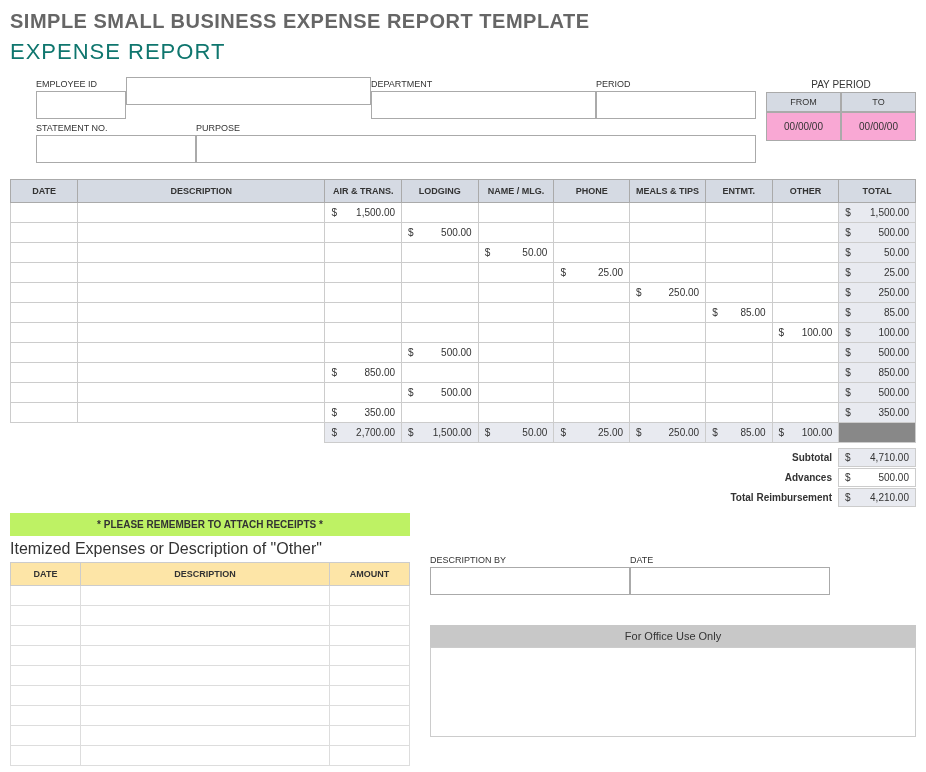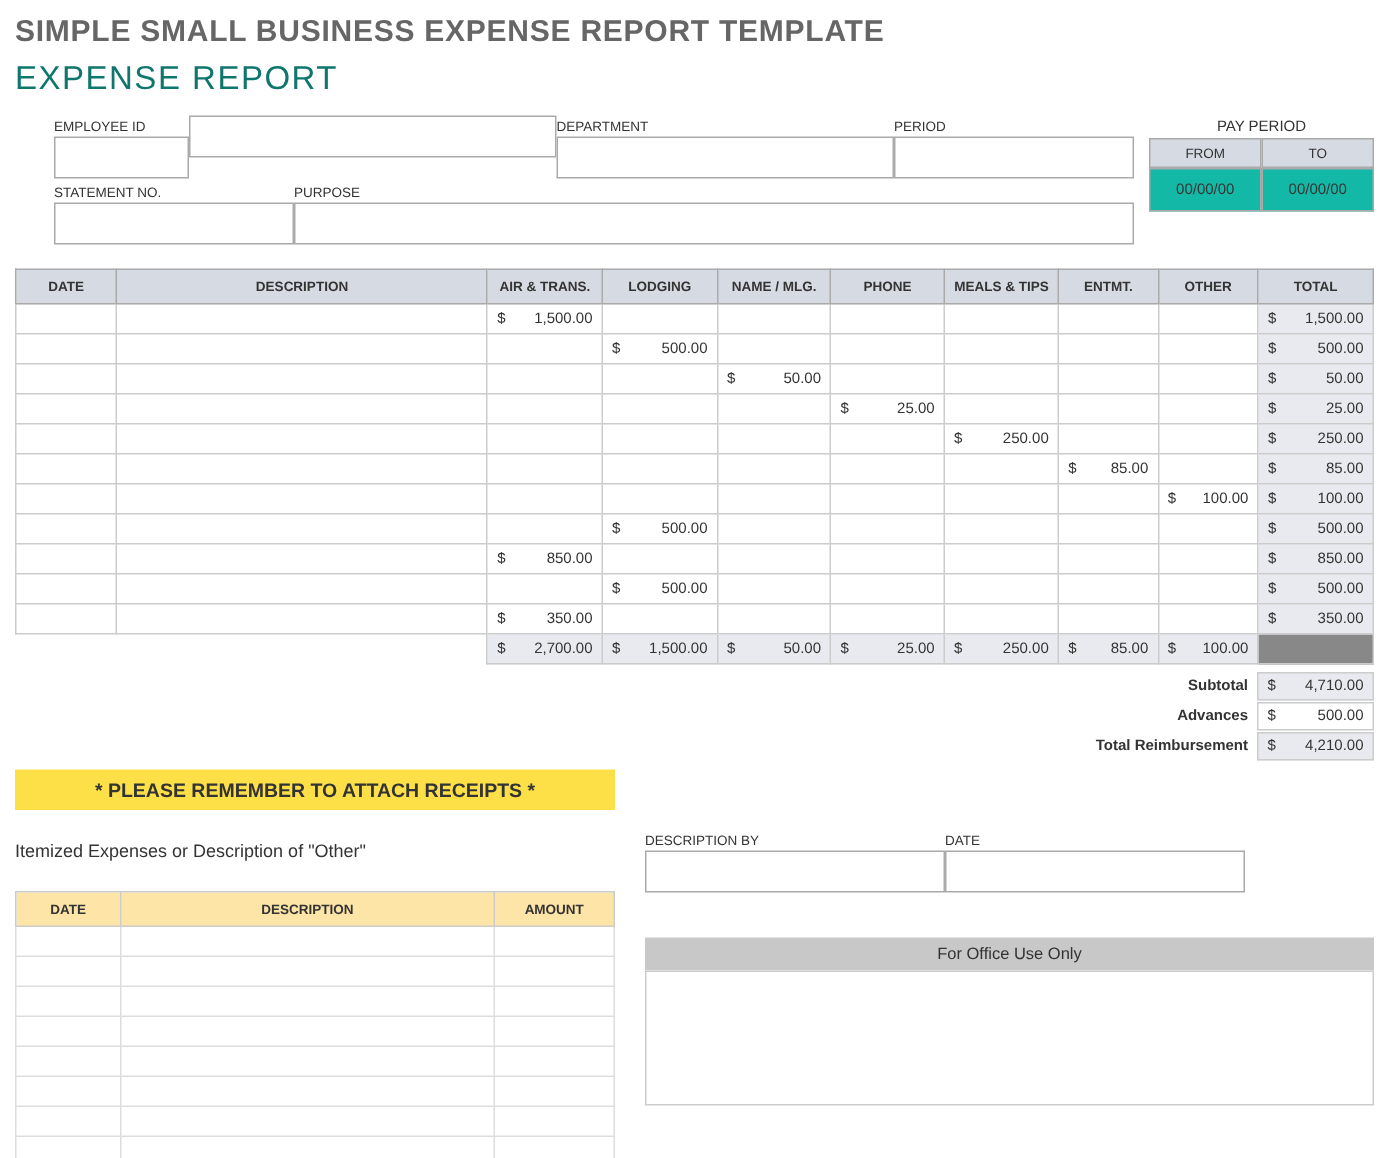--- a/index.html
+++ b/index.html
@@ -13,38 +13,38 @@
   .info-right { width: 160px; margin-left: 10px; }
   .info-row { display: flex; padding-left: 26px; }
   .info-cell { display: flex; flex-direction: column; }
   .info-label { font-size: 9px; font-weight: normal; color: #333; padding: 2px 0; }
   .info-input { border: 1px solid #aaa; height: 28px; padding: 2px 4px; font-size: 10px; background: white; }
   .pay-period { text-align: center; }
   .pp-title { font-size: 10px; padding: 2px; }
   .pp-head { display: flex; }
   .pp-head-cell { flex: 1; background: #d5dae3; border: 1px solid #aaa; padding: 4px; text-align: center; font-size: 9px; }
   .pp-body { display: flex; }
-  .pp-body-cell { flex: 1; border: 1px solid #aaa; padding: 8px 4px; text-align: center; font-size: 10px; background: #14b8a6; }
+  .pp-body-cell { flex: 1; border: 1px solid #aaa; padding: 8px 4px; text-align: center; font-size: 10px; background: #f9a8d4; }
   table.expense { width: 100%; border-collapse: collapse; margin-top: 16px; }
   table.expense th { background: #d5dae3; border: 1px solid #aaa; padding: 6px 2px; font-size: 9px; font-weight: bold; text-align: center; }
   table.expense td { border: 1px solid #ccc; padding: 3px 4px; font-size: 10px; height: 20px; text-align: right; background: white; }
   table.expense td.total-col { background: #e8eaf0; }
   table.expense tr.totals td { background: #e8eaf0; font-weight: normal; }
   table.expense tr.totals td.dark { background: #888; }
   .money { display: flex; justify-content: space-between; padding: 0 2px; }
   .money .sym { }
   .summary { margin-top: 4px; }
   .summary-row { display: flex; justify-content: flex-end; align-items: center; height: 20px; }
   .summary-label { width: 140px; text-align: right; font-size: 10px; font-weight: bold; padding-right: 6px; }
   .summary-val { width: 78px; border: 1px solid #ccc; padding: 3px 4px; font-size: 10px; }
   .summary-val.hl { background: #e8eaf0; }
   .lower { display: flex; margin-top: 6px; gap: 20px; }
   .lower-left { width: 400px; }
-  .reminder { background: #fde047; text-align: center; font-weight: bold; font-size: 13px; padding: 6px; }
-  .itemized-title { font-size: 12px; padding: 20px 0; }
+  .reminder { background: #bef264; text-align: center; font-weight: bold; font-size: 10px; padding: 6px; }
+  .itemized-title { font-size: 16px; padding: 4px 0; }
   table.itemized { width: 100%; border-collapse: collapse; }
   table.itemized th { background: #fde5a7; border: 1px solid #ccc; padding: 6px 2px; font-size: 9px; font-weight: bold; text-align: center; }
   table.itemized td { border: 1px solid #ddd; height: 20px; background: white; }
   .lower-right { flex: 1; margin-top: 40px; }
   .auth-row { display: flex; }
   .auth-cell { display: flex; flex-direction: column; }
   .auth-label { font-size: 9px; padding: 2px 0; }
   .auth-input { border: 1px solid #aaa; height: 28px; background: white; }
   .office-use { margin-top: 30px; }
   .office-head { background: #c8c8c8; text-align: center; padding: 5px; font-size: 11px; }

